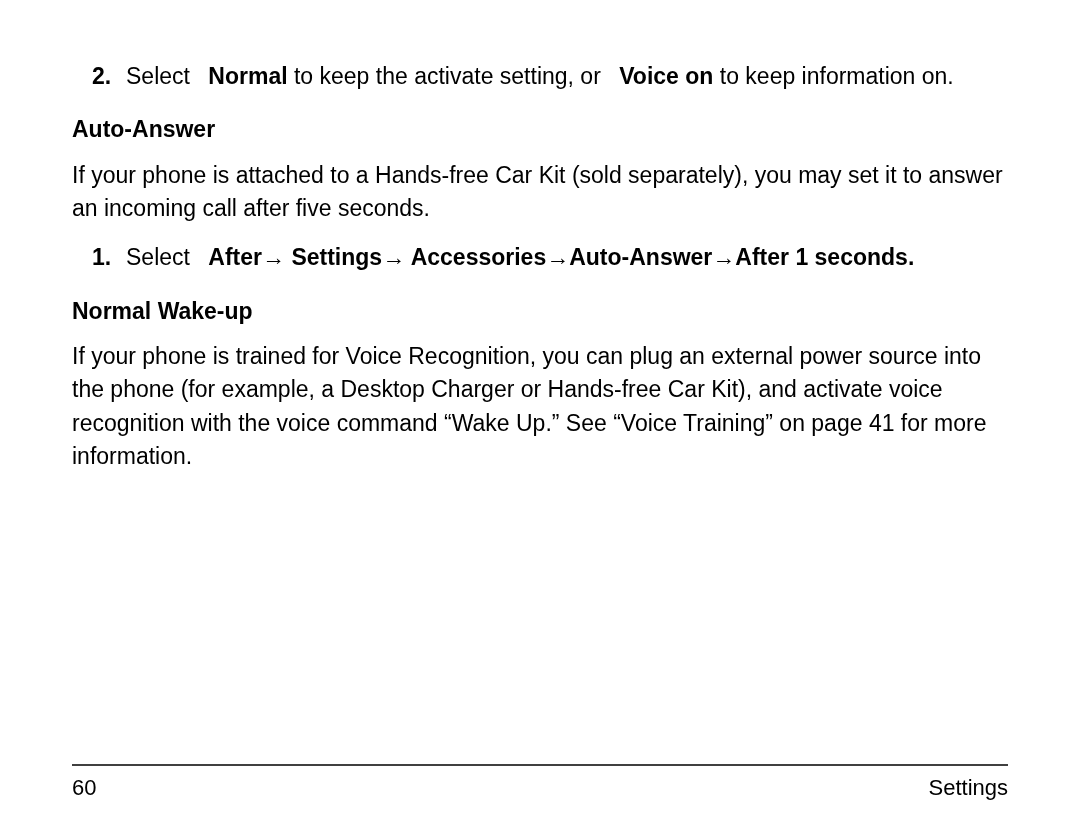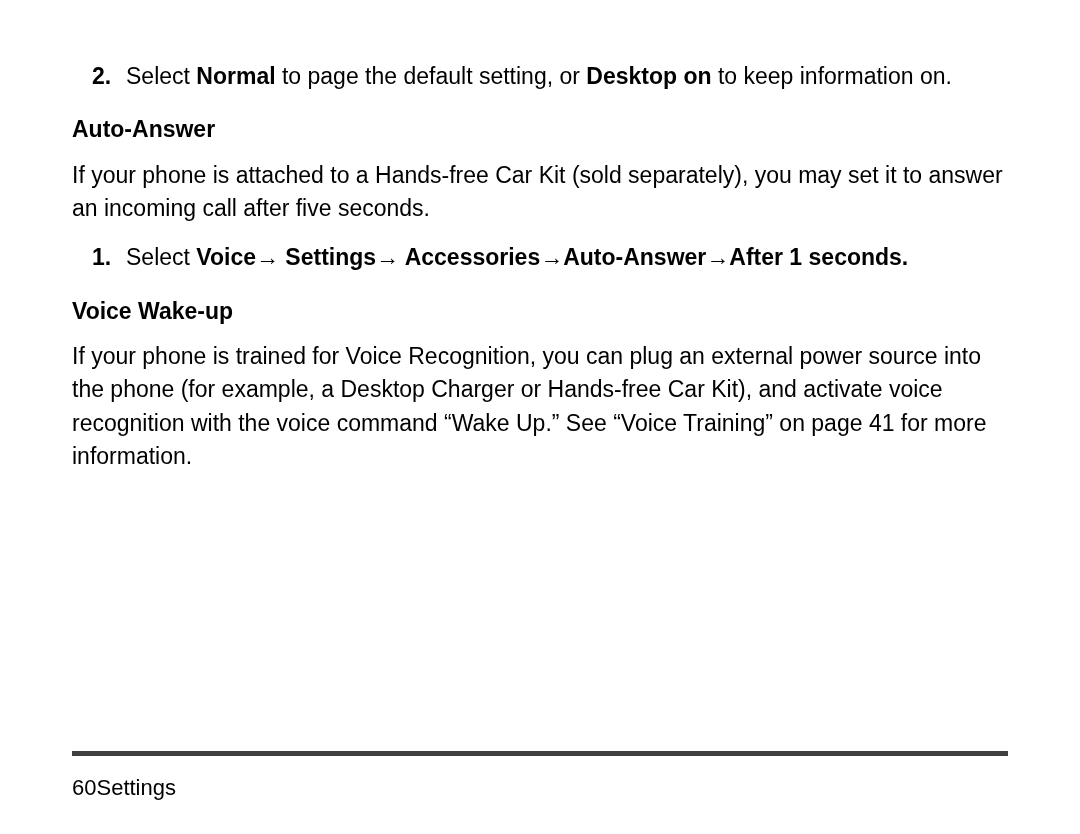--- a/index.html
+++ b/index.html
@@ -26,63 +26,65 @@
     .list-number {
       font-weight: bold;
       margin-left: 20px;
       min-width: 24px;
     }
     .list-content {
       flex: 1;
     }
     .bold {
       font-weight: bold;
+      margin-left: 12px;
     }
     h3 {
       font-size: 23px;
       font-weight: bold;
       margin-top: 12px;
       margin-bottom: 12px;
     }
     p {
       margin-bottom: 16px;
     }
     .arrow {
       display: inline;
     }
     .footer {
       position: absolute;
       bottom: 30px;
       left: 72px;
       right: 72px;
-      border-top: 5px solid #404040;
-      padding-top: 16px;
+      border-top: 2px solid #404040;
+      padding-top: 6px;
       display: flex;
+      justify-content: space-between;
       font-size: 22px;
     }
   </style>
 </head>
 <body>
 
 <div class="list-item">
   <div class="list-number">2.</div>
   <div class="list-content">
-    <span>Select </span><span class="bold">Normal</span><span> to page the default setting, or </span><span class="bold">Desktop on</span><span> to keep information on.</span>
+    <span>Select </span><span class="bold">Normal</span><span> to keep the activate setting, or </span><span class="bold">Voice on</span><span> to keep information on.</span>
   </div>
 </div>
 
 <h3>Auto-Answer</h3>
 <p>If your phone is attached to a Hands-free Car Kit (sold separately), you may set it to answer an incoming call after five seconds.</p>
 
 <div class="list-item">
   <div class="list-number">1.</div>
   <div class="list-content">
-    <span>Select </span><span class="bold"><span>Voice</span><span class="arrow">→</span><span> Settings</span><span class="arrow">→</span><span> Accessories</span><span class="arrow">→</span><span>Auto-Answer</span><span class="arrow">→</span><span>After 1 seconds.</span></span>
+    <span>Select </span><span class="bold"><span>After</span><span class="arrow">→</span><span> Settings</span><span class="arrow">→</span><span> Accessories</span><span class="arrow">→</span><span>Auto-Answer</span><span class="arrow">→</span><span>After 1 seconds.</span></span>
   </div>
 </div>
 
-<h3>Voice Wake-up</h3>
+<h3>Normal Wake-up</h3>
 <p>If your phone is trained for Voice Recognition, you can plug an external power source into the phone (for example, a Desktop Charger or Hands-free Car Kit), and activate voice recognition with the voice command “Wake Up.” See “Voice Training” on page 41 for more information.</p>
 
 <div class="footer">
   <span>60</span>
   <span>Settings</span>
 </div>
 
 </body></html>

